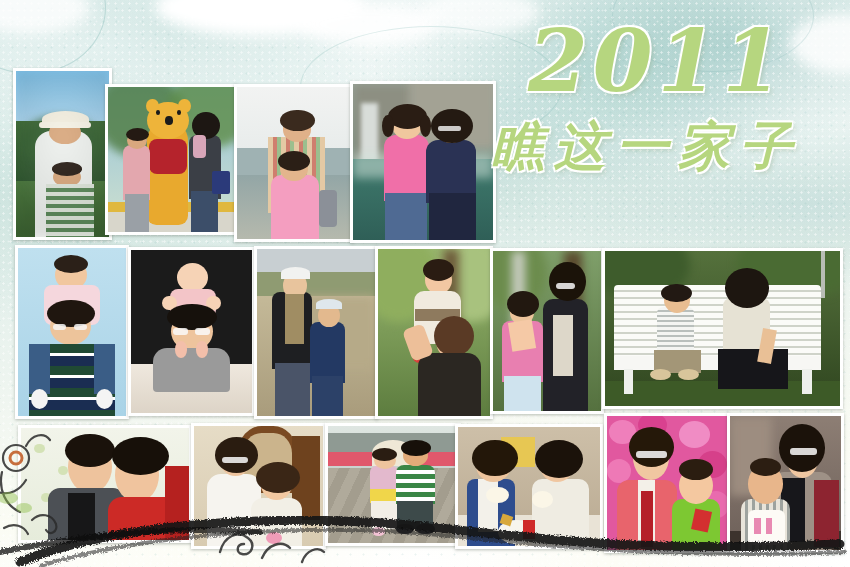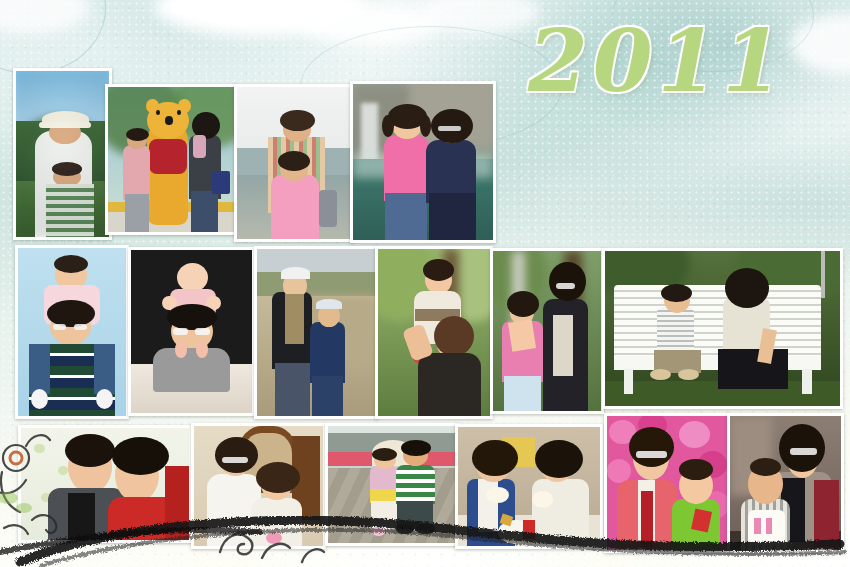--- a/index.html
+++ b/index.html
@@ -100,20 +100,23 @@
   <div class="bg-cloud" style="left:300px;top:4px;width:140px;height:40px;opacity:.9;"></div>
   <div class="bg-cloud" style="left:420px;top:-10px;width:120px;height:44px;opacity:.75;"></div>
   <div class="bg-cloud" style="left:790px;top:14px;width:110px;height:60px;opacity:.85;"></div>
   <div class="bg-cloud" style="left:-30px;top:-18px;width:120px;height:52px;opacity:.8;"></div>
   <div class="bg-ring" style="left:-46px;top:-58px;width:150px;height:130px;"></div>
   <div class="bg-ring" style="left:300px;top:26px;width:260px;height:120px;border-color:rgba(110,172,170,.22);"></div>
   <div class="bg-ring" style="left:612px;top:-40px;width:200px;height:110px;border-color:rgba(110,172,170,.20);"></div>
 
   <div class="title-block" style="left:528px;top:18px;">
     <div class="year">2011</div>
+  </div>
+  <div class="title-block" style="left:492px;top:120px;">
+    <div class="tagline">瞧这一家子</div>
   </div>
 
   <div class="photo" style="left:13px;top:68px;width:93px;height:166px;" aria-label="woman in white sun hat with boy on mountain overlook" title="woman in white sun hat with boy on mountain overlook">
     <div class="ph-inner">
       <div class="rect sky" style="height:46%;background:linear-gradient(#7fc0e6,#bcdcef);"></div>
       <div class="rect" style="left:0;right:0;top:30%;height:40%;background:linear-gradient(#3f6b38,#2f5630);"></div>
       <div class="rect ground" style="height:34%;background:linear-gradient(#4d7a40,#3a5f30);"></div>
       <div class="blob softer" style="left:8%;top:28%;width:80%;height:28%;background:#376234;"></div>
 
       <div class="rect" style="left:20%;top:36%;width:62%;height:64%;background:#eef1ee;border-radius:16px 16px 0 0;"></div>

